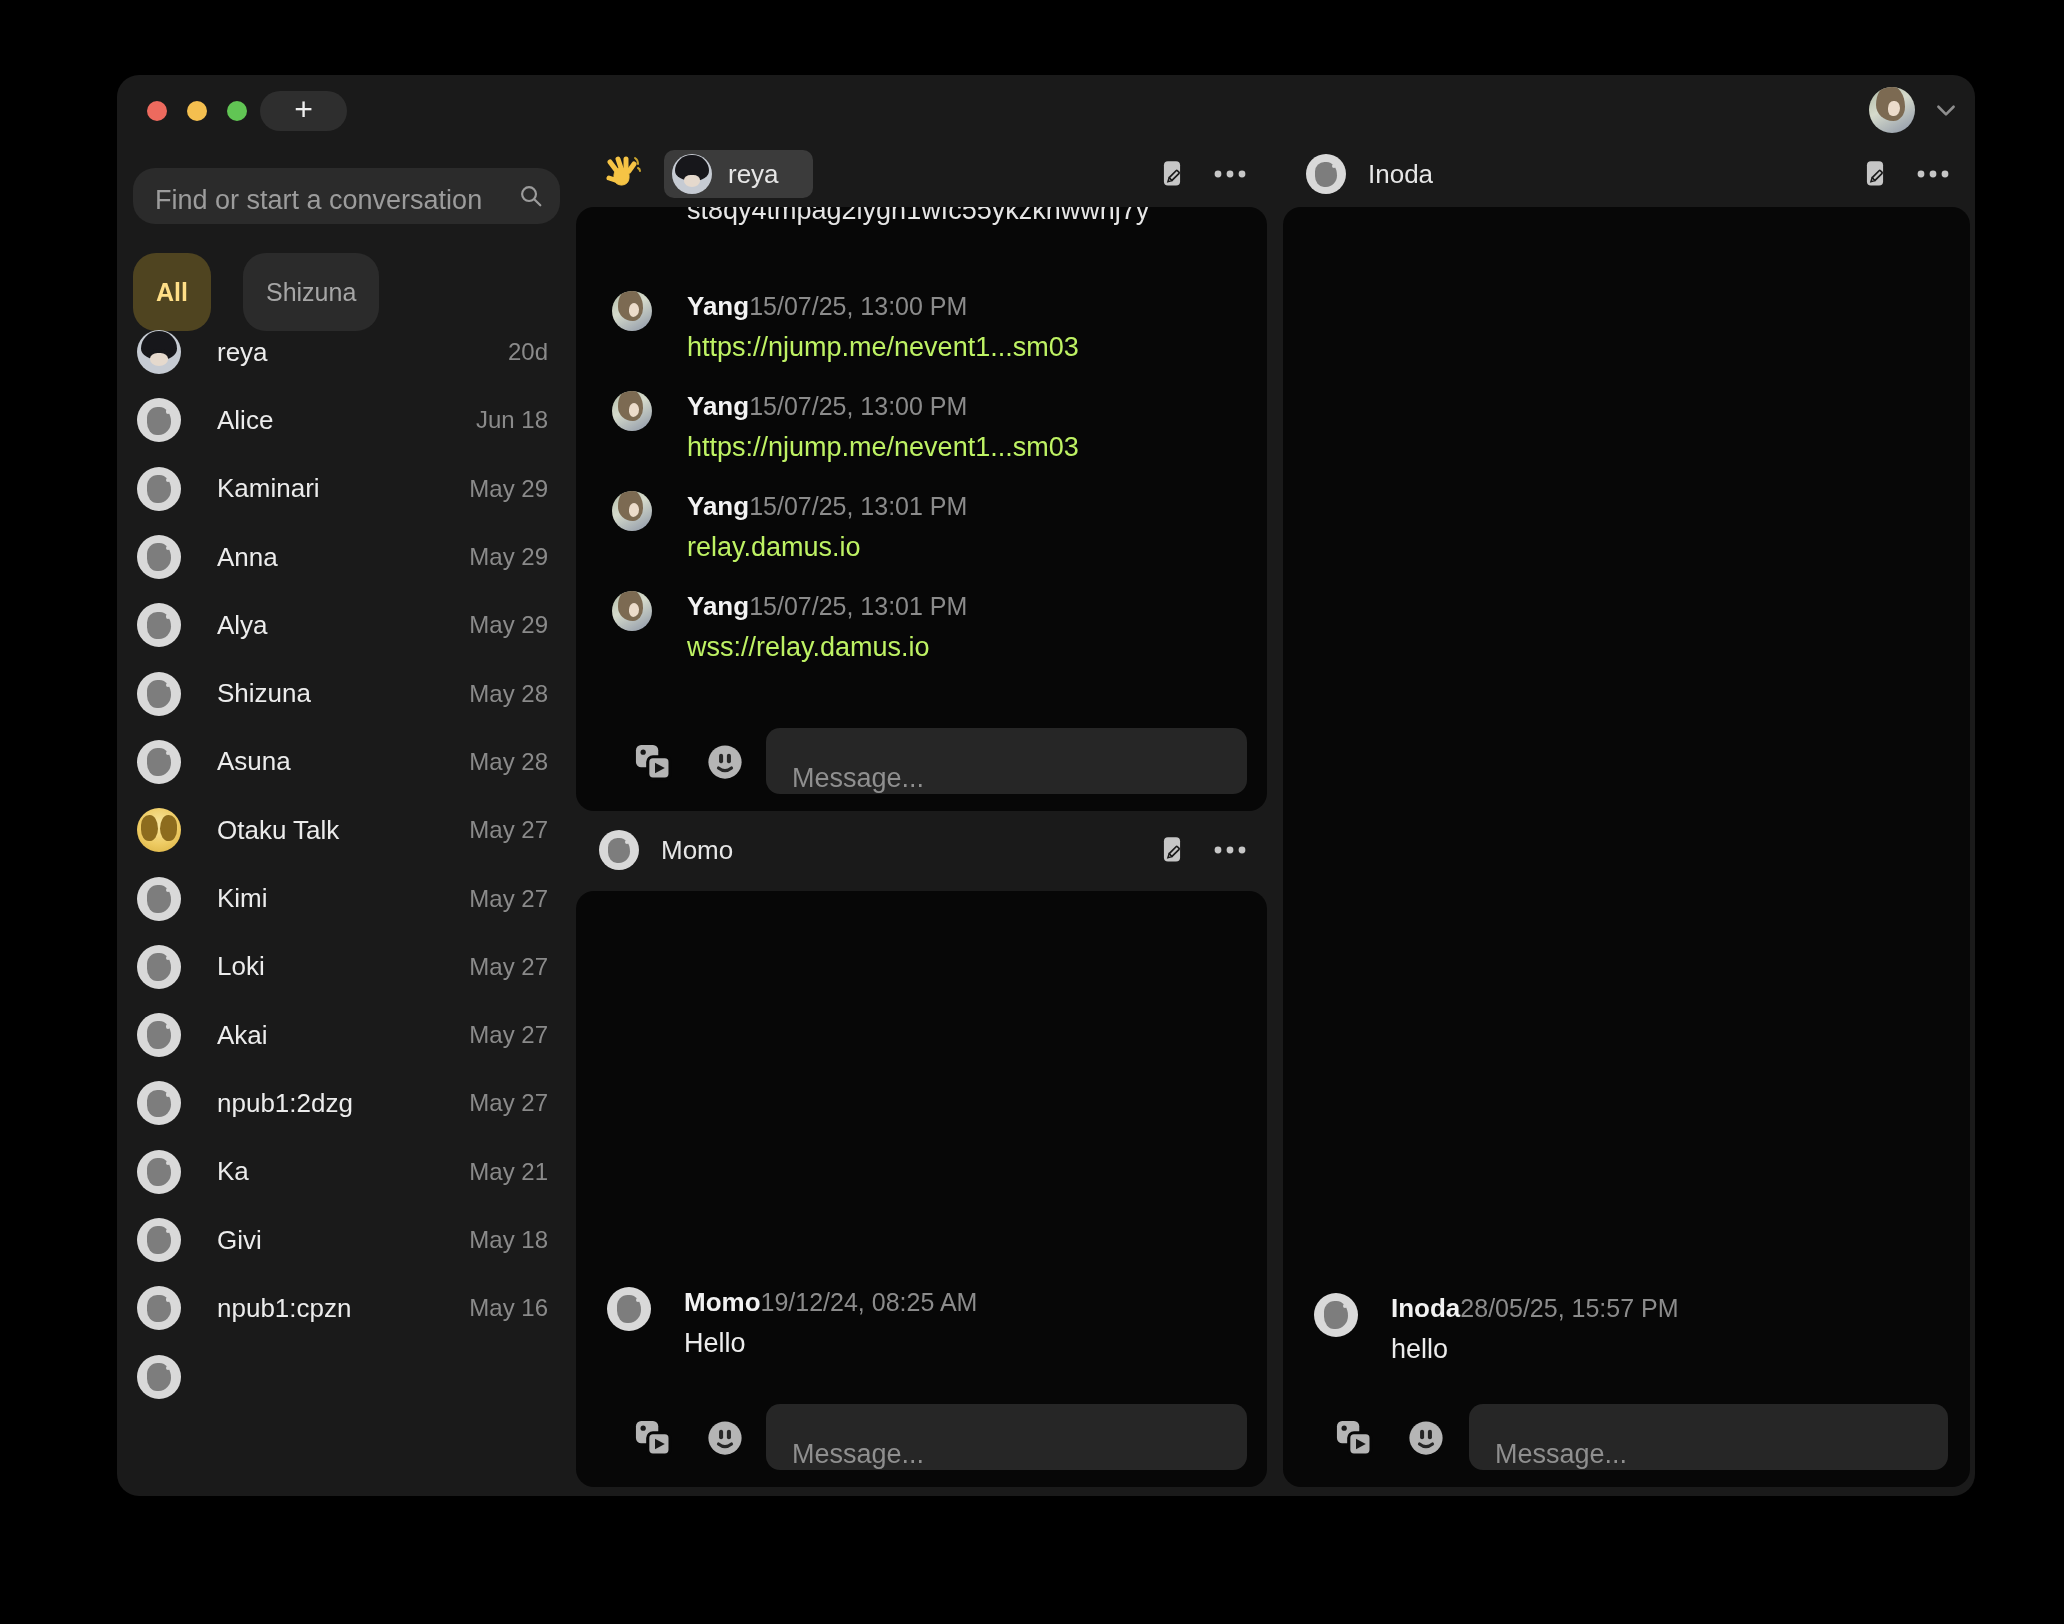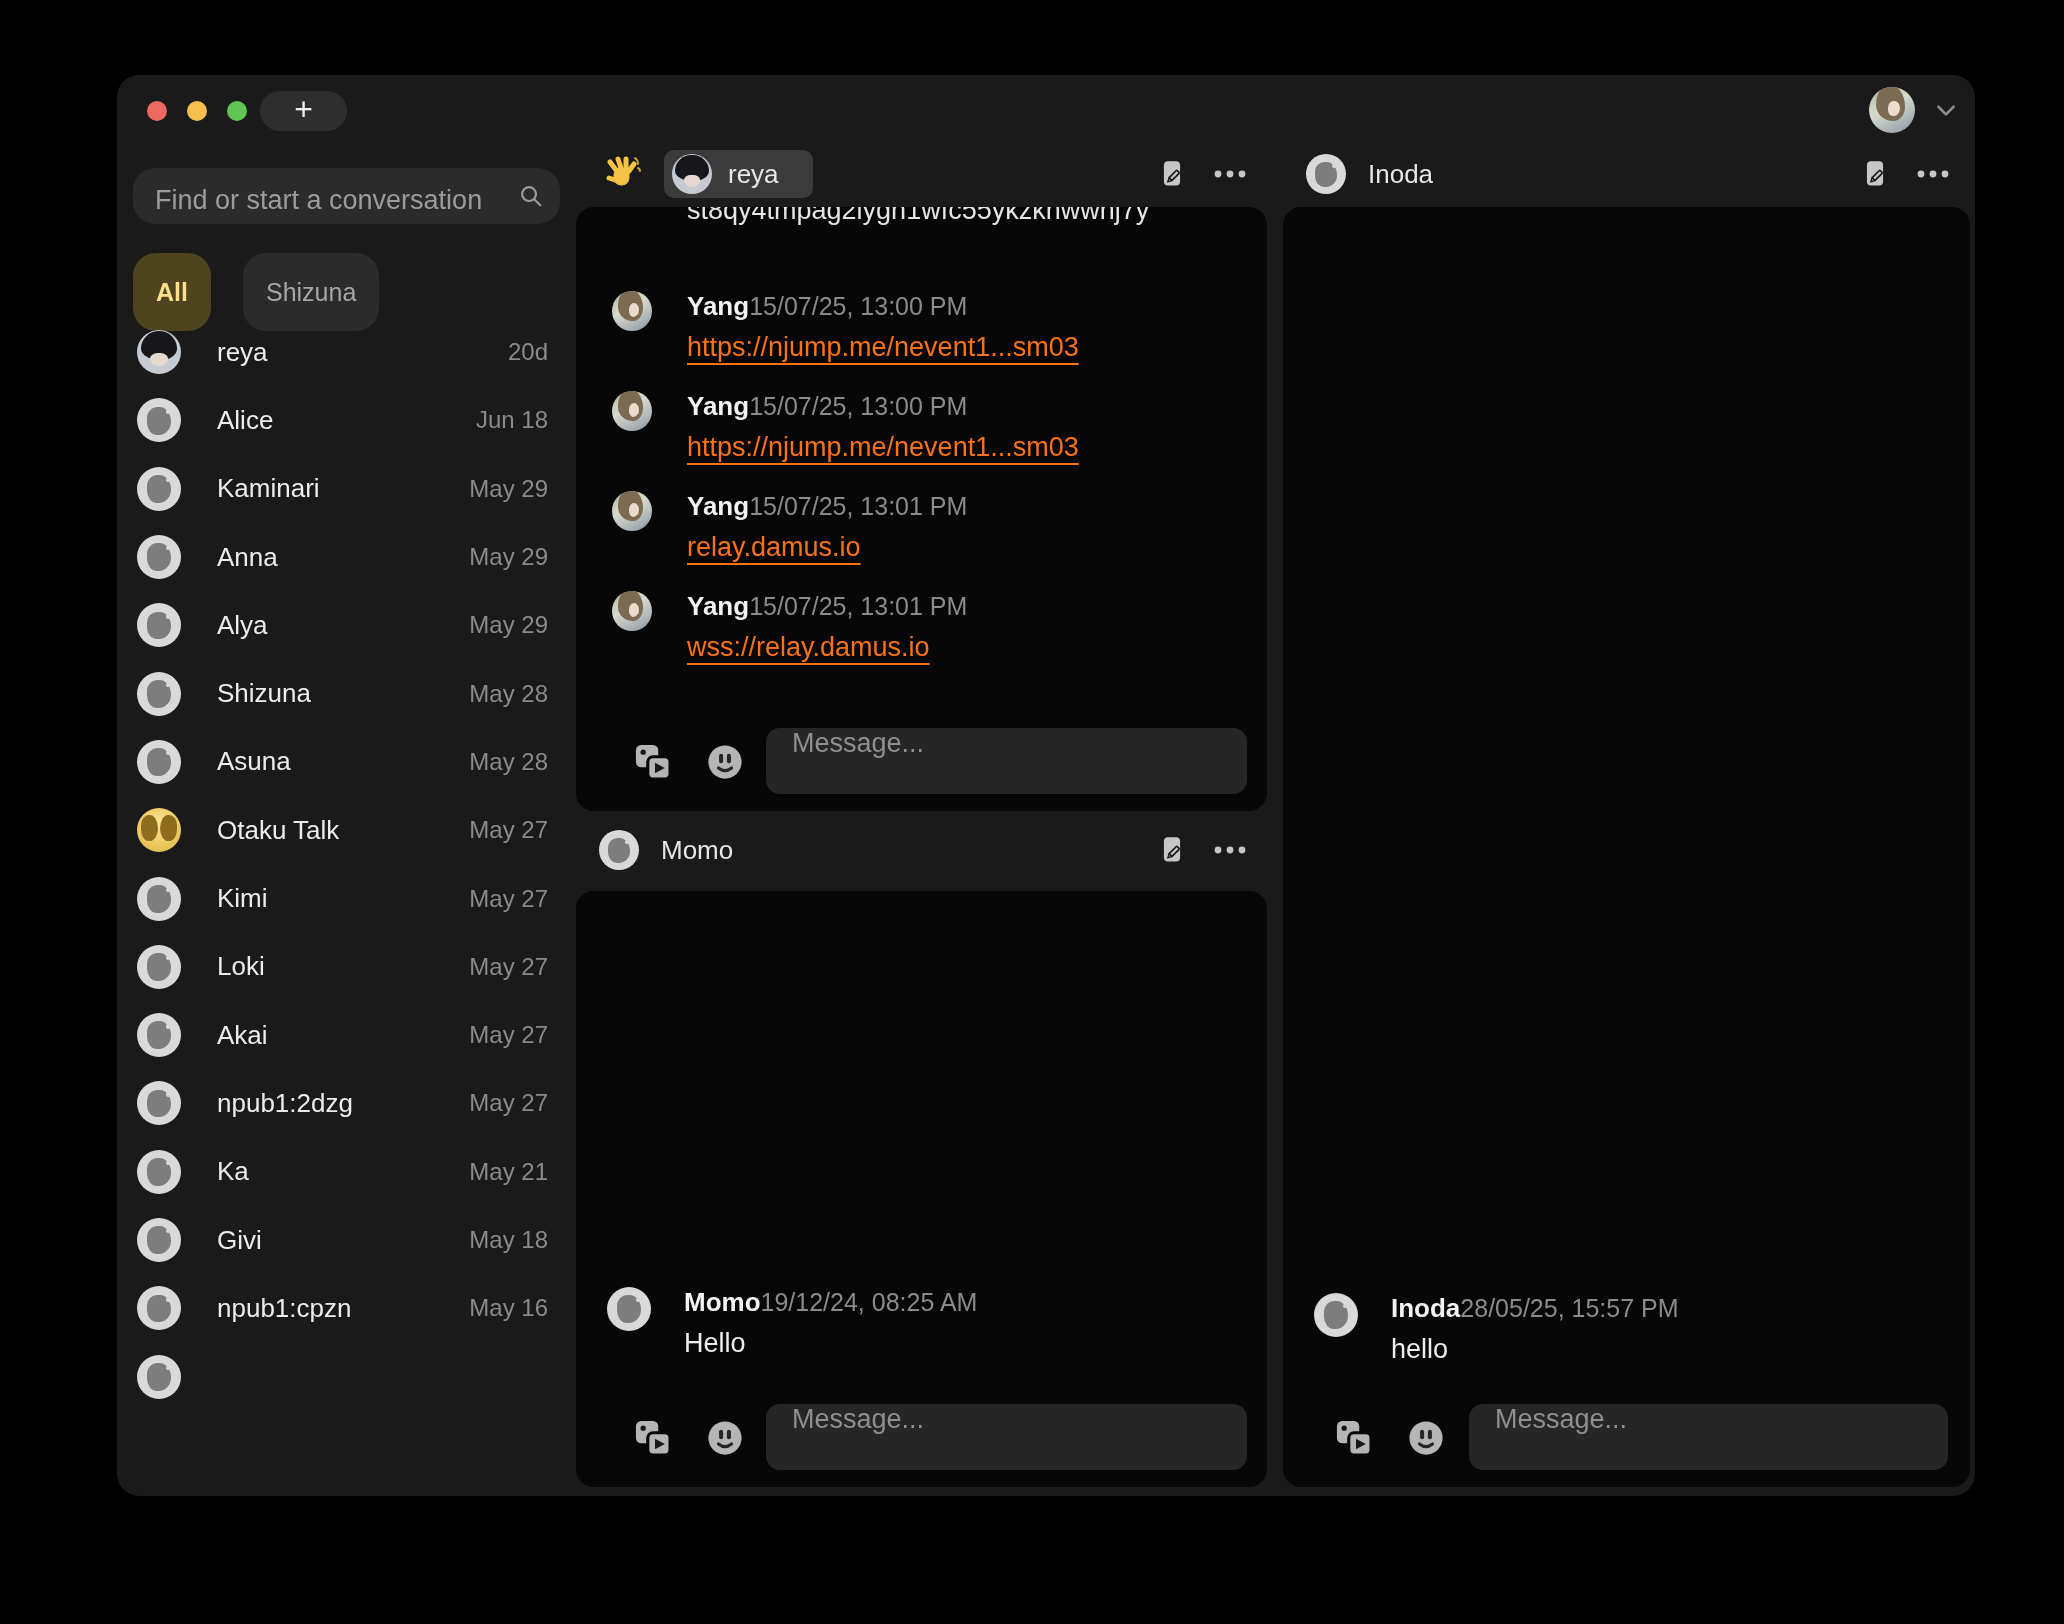--- a/index.html
+++ b/index.html
@@ -85,34 +85,34 @@
 
   .scrollback{position:absolute;left:111px;top:-16px;line-height:38px;font-size:27px;
     color:#e5e5e5;white-space:nowrap;}
   .msgs{position:absolute;left:0;top:84px;display:flex;flex-direction:column;gap:28px;}
   .mgroup{display:flex;}
   .mgroup .av{width:40px;height:40px;margin-left:36px;}
   .mbody{margin-left:35px;}
   .mline{display:flex;align-items:baseline;}
   .mauthor{color:#f2f2f2;font-size:26px;font-weight:700;}
   .mtime{color:#8b8b8b;font-size:25px;}
-  .mlink{margin-top:10px;font-size:27px;color:#f97316;text-decoration:underline;
+  .mlink{margin-top:10px;font-size:27px;color:#bef264;
     text-decoration-thickness:2px;text-underline-offset:7px;}
   .mtext{margin-top:10px;font-size:27px;color:#ececec;}
 
   .msg-single{position:absolute;display:flex;}
   .msg-single .av{width:44px;height:44px;margin-left:31px;}
   .msg-single .mbody{margin-left:33px;}
 
   .composer{position:absolute;left:0;right:0;bottom:15px;height:68px;}
   .composer .cicon{position:absolute;}
   .composer .ic-media{left:56px;top:13px;}
   .composer .ic-emoji{left:130px;top:15px;}
   .cinput{position:absolute;left:190px;right:20px;top:0;height:66px;border-radius:14px;
-    background:#262626;display:flex;align-items:flex-start;box-sizing:border-box;padding-left:26px;}
+    background:#262626;display:flex;align-items:flex-end;box-sizing:border-box;padding-left:26px;}
   .cinput .ph{color:#8f8f8f;font-size:27px;}
   .col-right .cinput{left:186px;right:22px;}
   .col-right .composer .ic-media{left:50px;}
   .col-right .composer .ic-emoji{left:124px;}
 </style>
 </head>
 <body>
 
 <div class="window">
 

